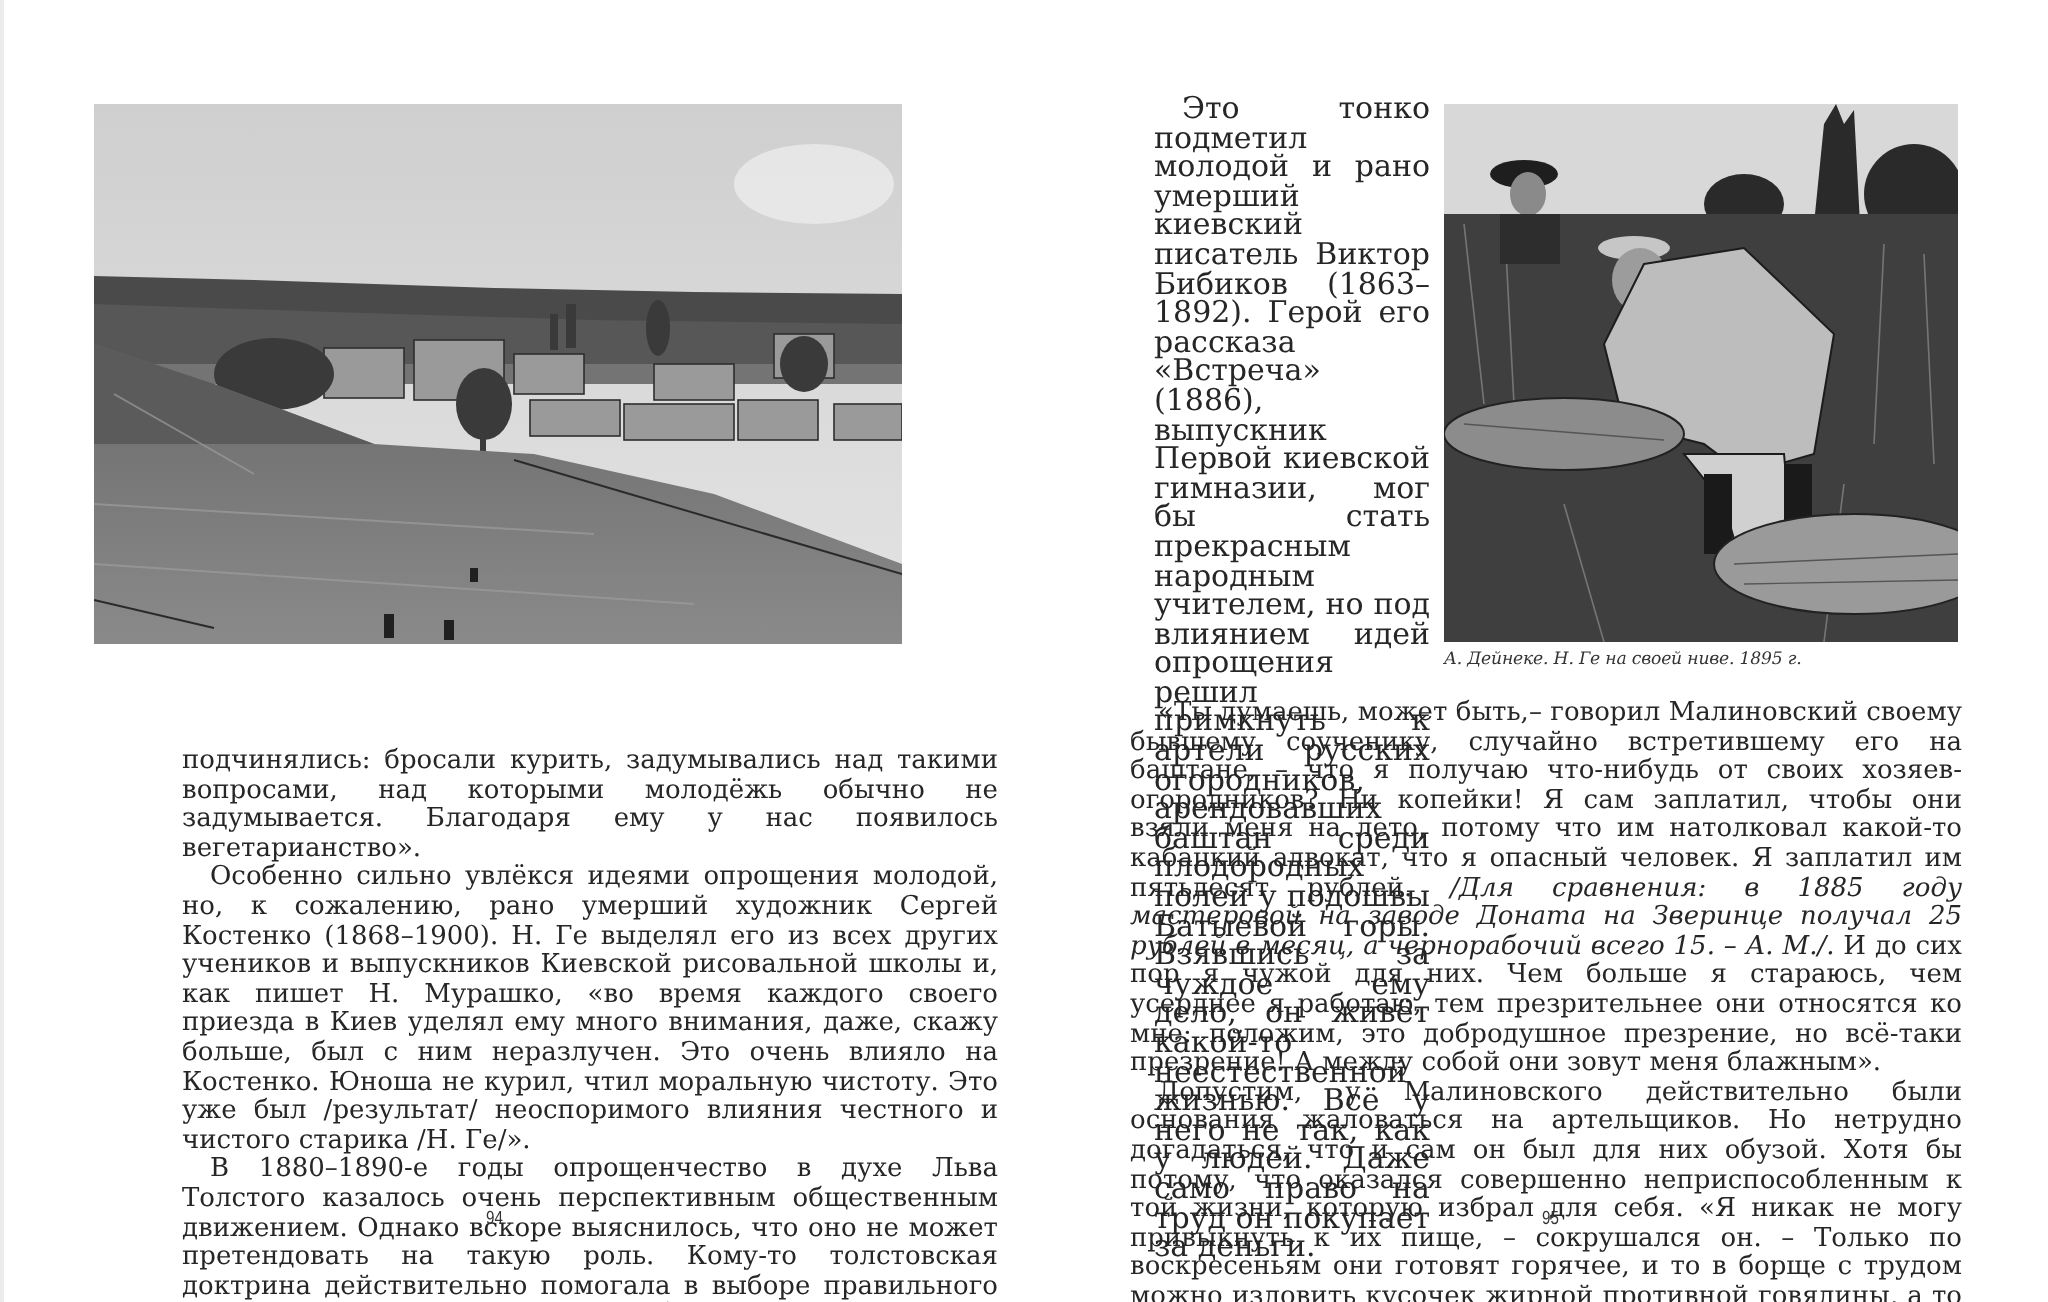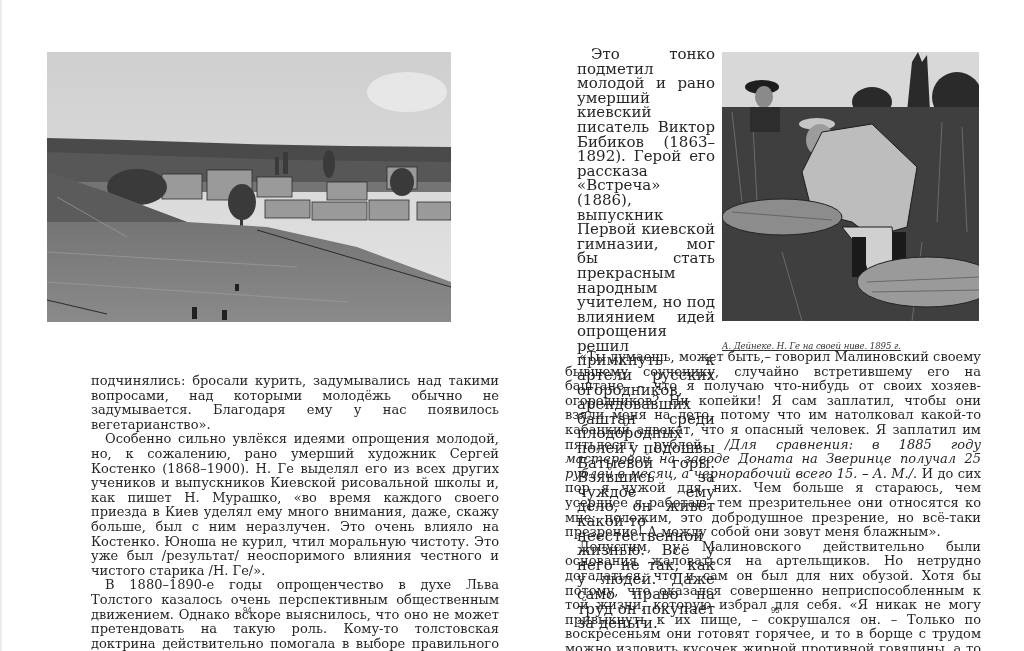--- a/index.html
+++ b/index.html
@@ -17,21 +17,21 @@
 
   .figure { position: absolute; overflow: hidden; }
   .fig-left { left: 47px; top: 52px; width: 404px; height: 270px; }
   .fig-right { left: 210px; top: 52px; width: 257px; height: 269px; }
 
   .caption {
     position: absolute; font-style: italic; font-size: 8.6px; line-height: 13px;
     color: #333; letter-spacing: -0.1px;
   }
   .cap-left { left: 47px; top: 325px; width: 408px; }
-  .cap-right { left: 210px; top: 340px; width: 260px; text-decoration: underline; }
+  .cap-right { left: 210px; top: 324px; width: 260px; }
 
   .text-block {
     position: absolute; font-size: 13px; line-height: 14.6px; color: #262626;
     text-align: justify; letter-spacing: 0px;
   }
   .tb-left { left: 47px; top: 374px; width: 408px; margin-left: 44px; }
   .tb-right-col { left: 65px; top: 47px; width: 138px; font-size: 15px; }
   .tb-right-main { left: 53px; top: 350px; width: 416px; }
 
   .para { margin: 0; text-indent: 0; }

